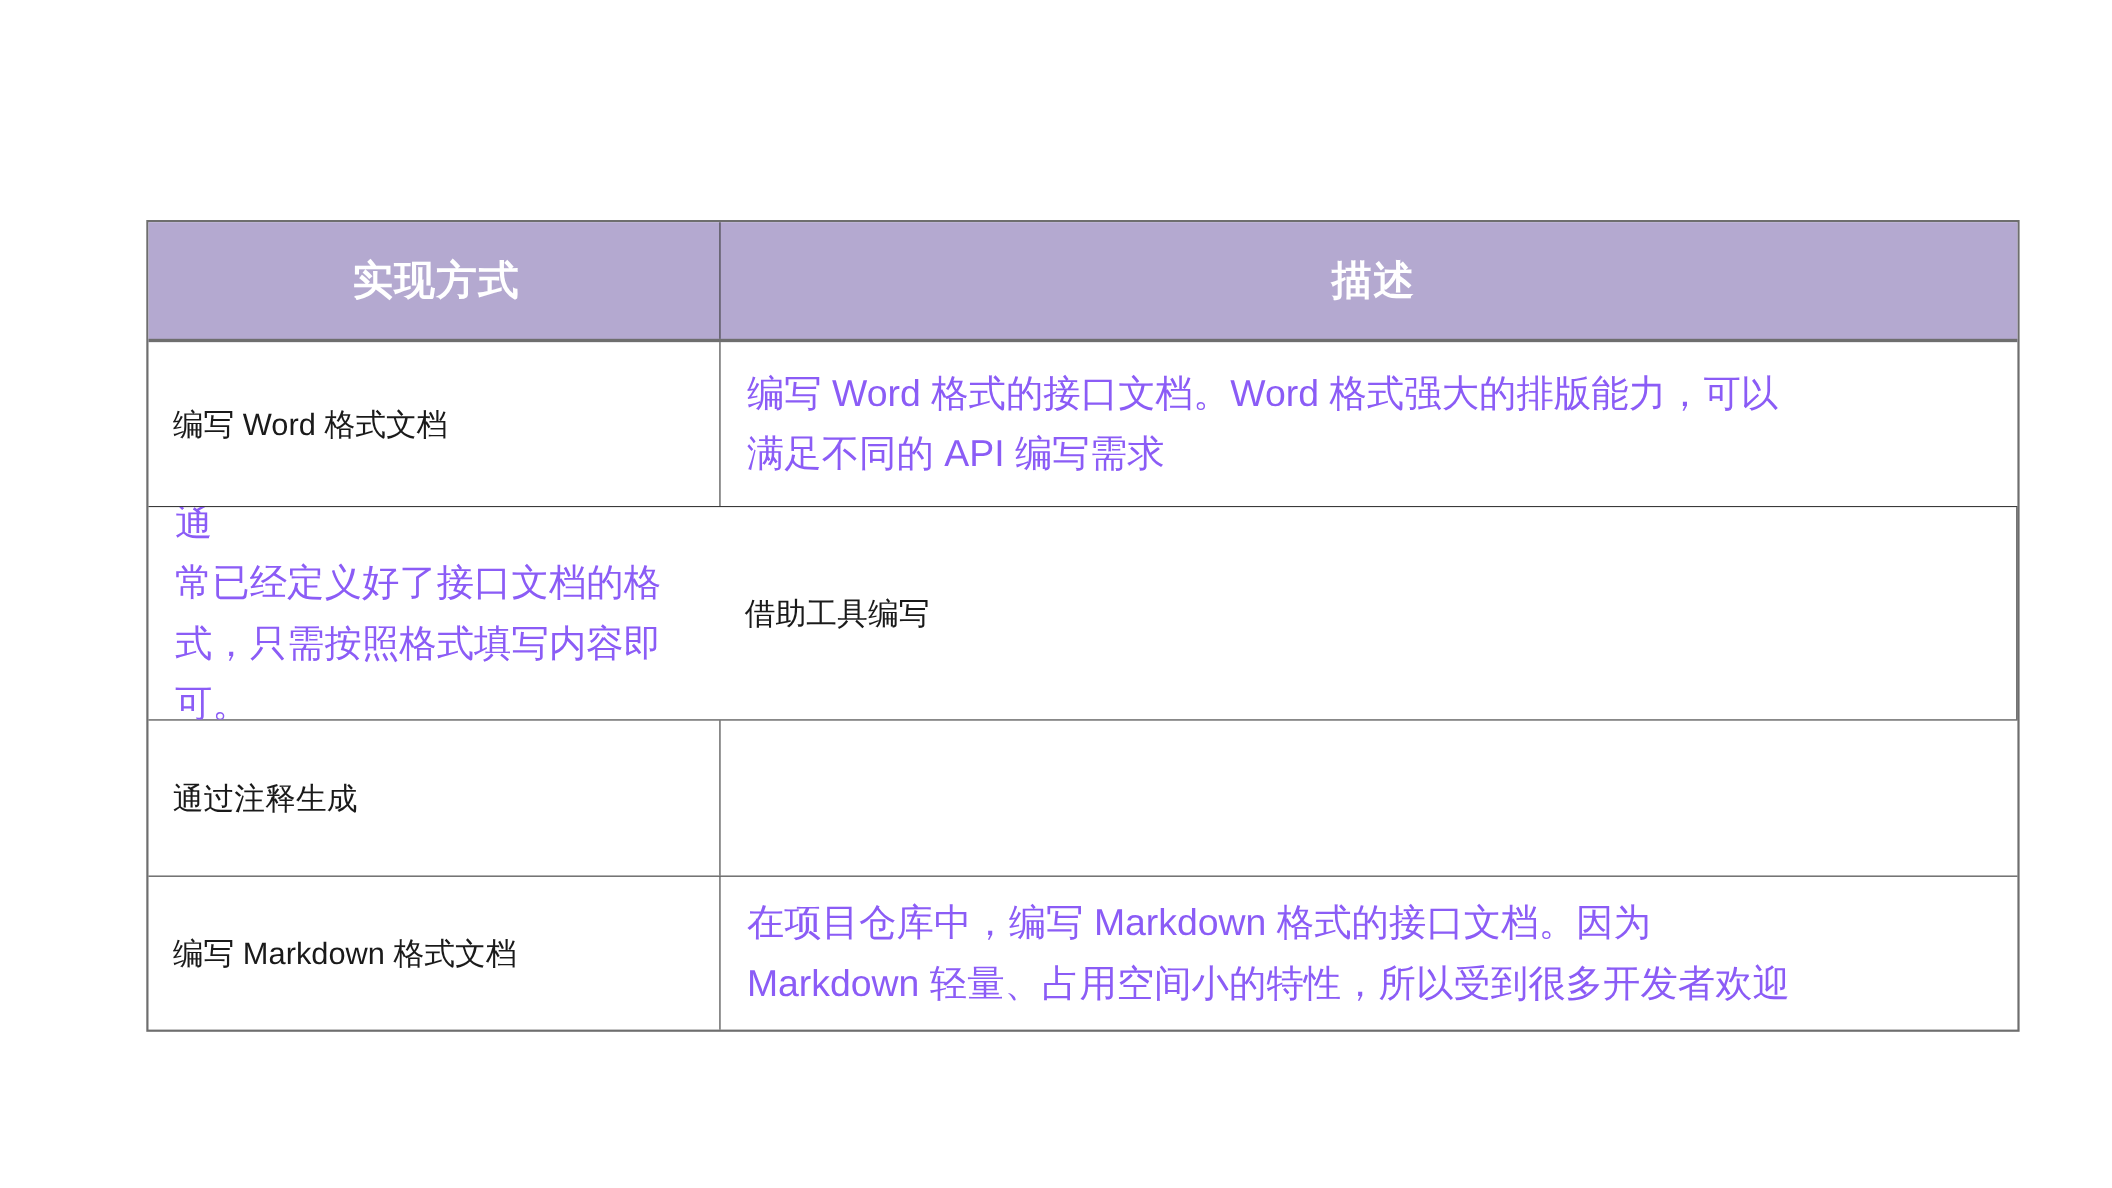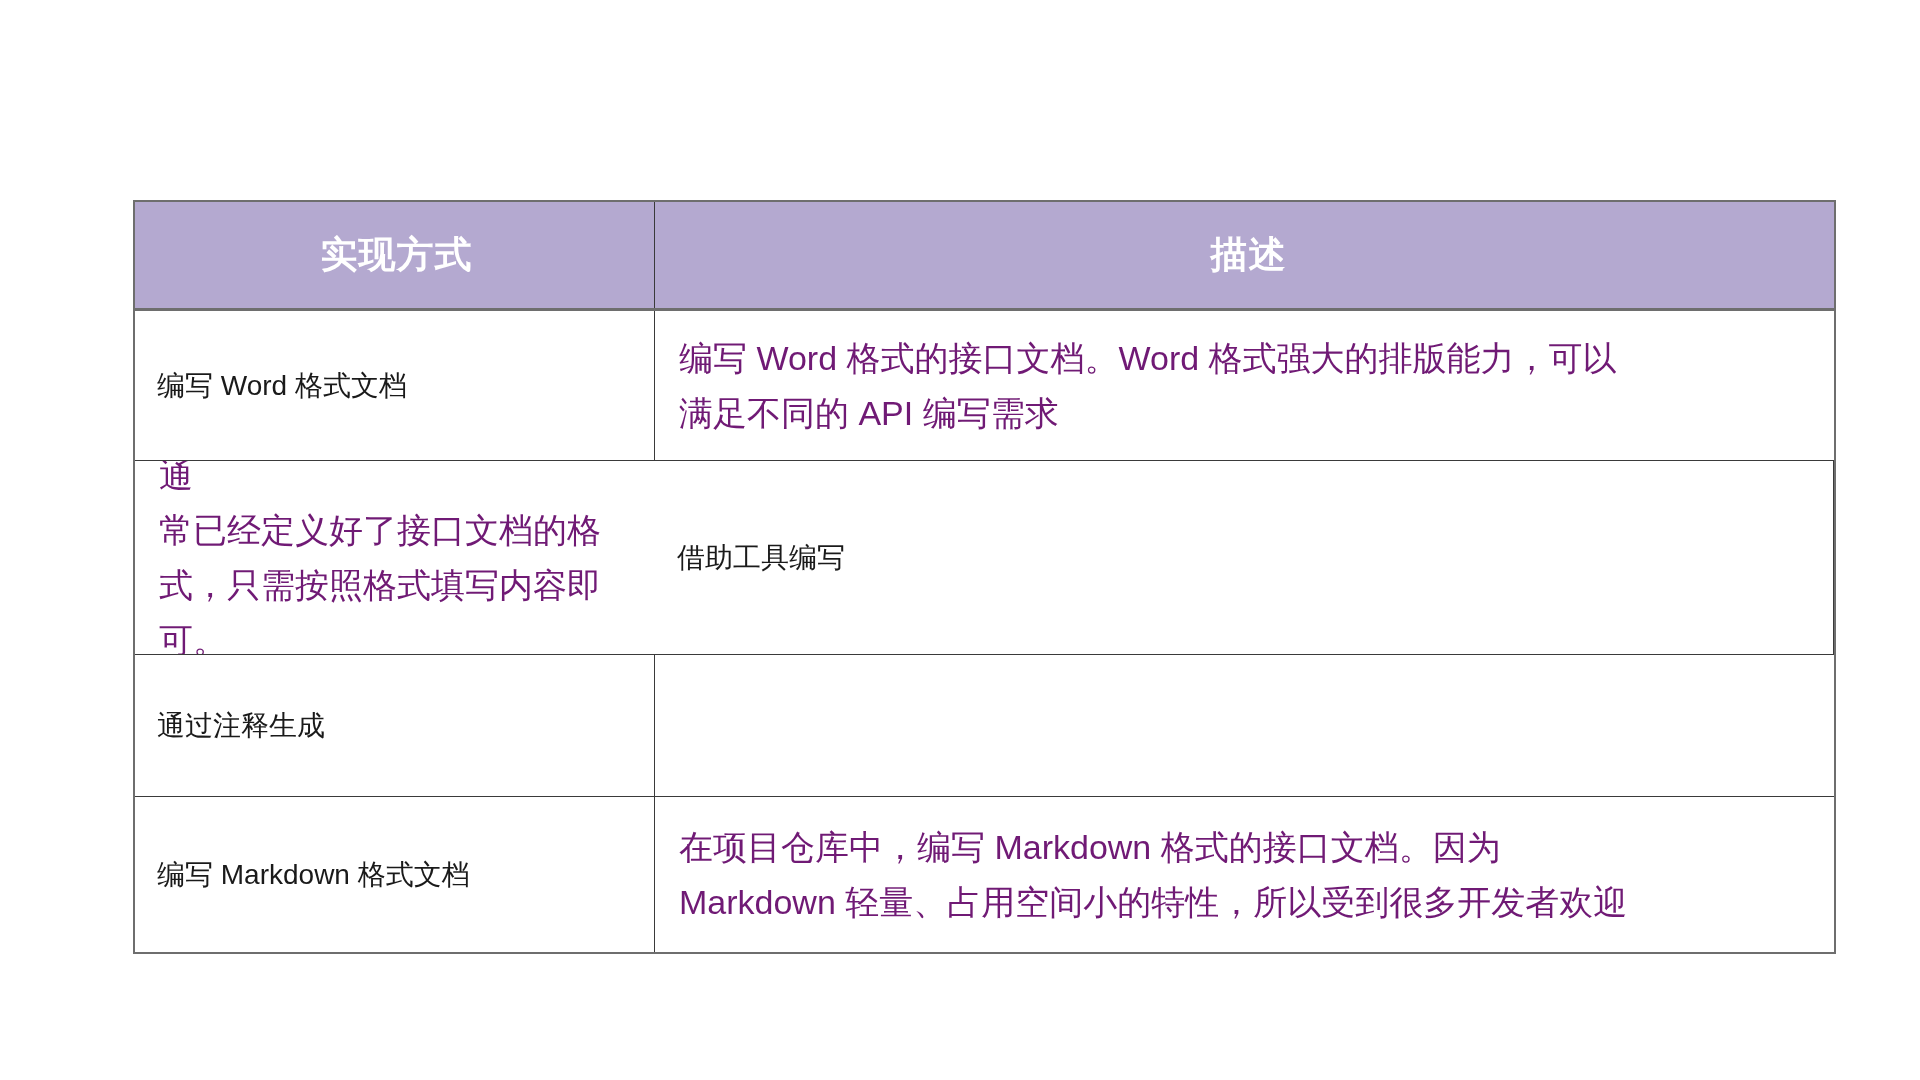--- a/index.html
+++ b/index.html
@@ -27,21 +27,21 @@
     height:109px;
     background:#b4a9d0;
     border-bottom:3px solid #6e6e6e;
   }
   .t-row.body + .t-row.body{
     border-top:1.5px solid #3a3a3a;
   }
   .t-row.r1{height:149px;}
   .t-row.r2{height:194px;}
   .t-row.r3{height:142px;}
-  .t-row.r4{height:156px;}
+  .t-row.r4{height:140px;}
   .cell{
     display:flex;
     align-items:center;
     box-sizing:border-box;
     overflow:hidden;
   }
   .cell.col-method{
     border-right:1.5px solid #3a3a3a;
     padding:14px 18px 14px 22px;
   }
@@ -58,21 +58,21 @@
     font-weight:bold;
     letter-spacing:1px;
   }
   .method-label{
     color:#1a1a1a;
     font-size:28px;
     line-height:50px;
     white-space:pre-line;
   }
   .desc-text{
-    color:#701a75;
+    color:#8b5cf6;
     font-size:34px;
     line-height:55px;
     white-space:pre-line;
   }
 </style>
 </head>
 <body>
 
 <div class="doc-table">
 

